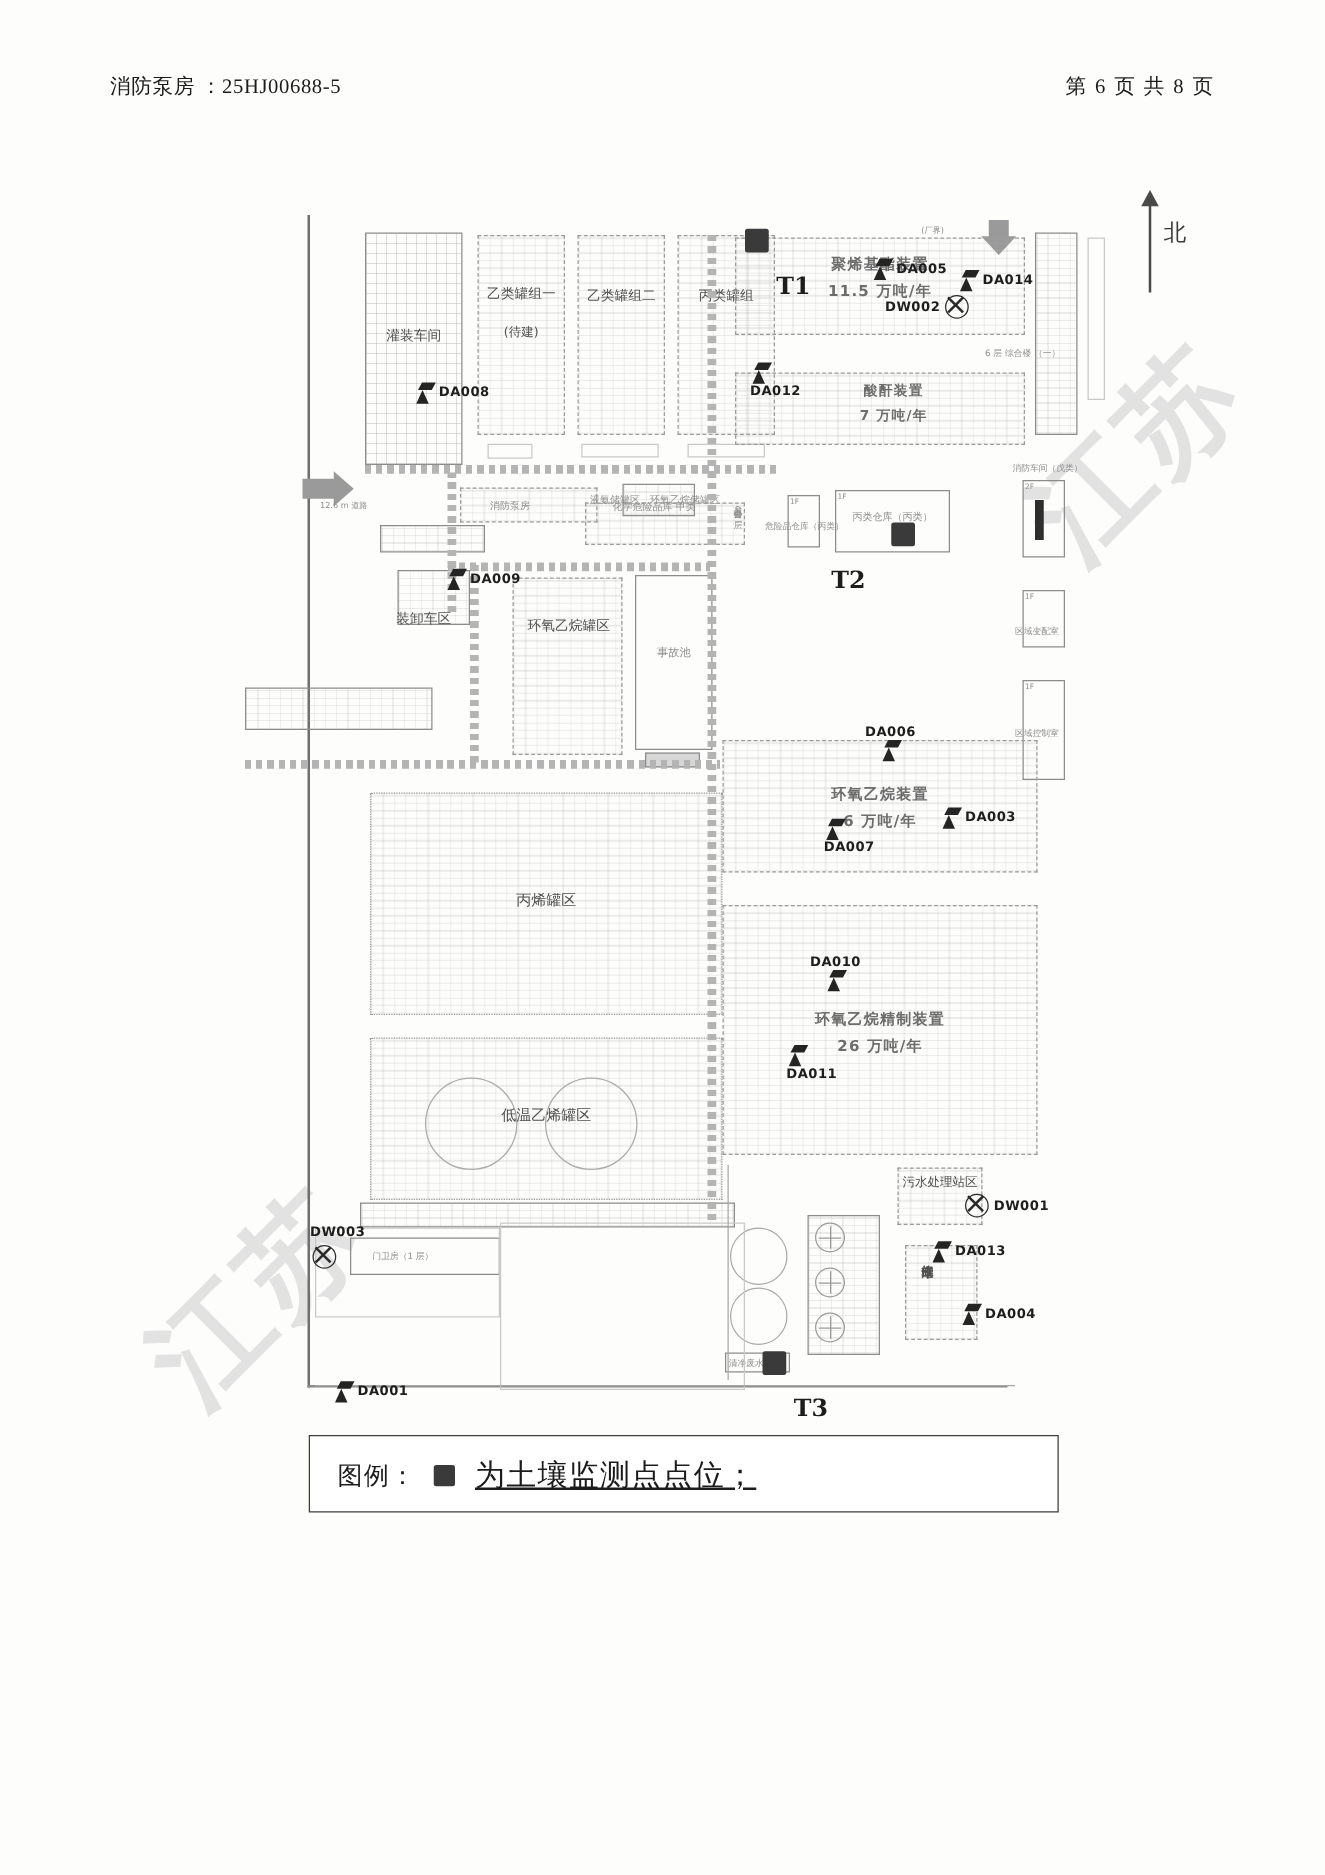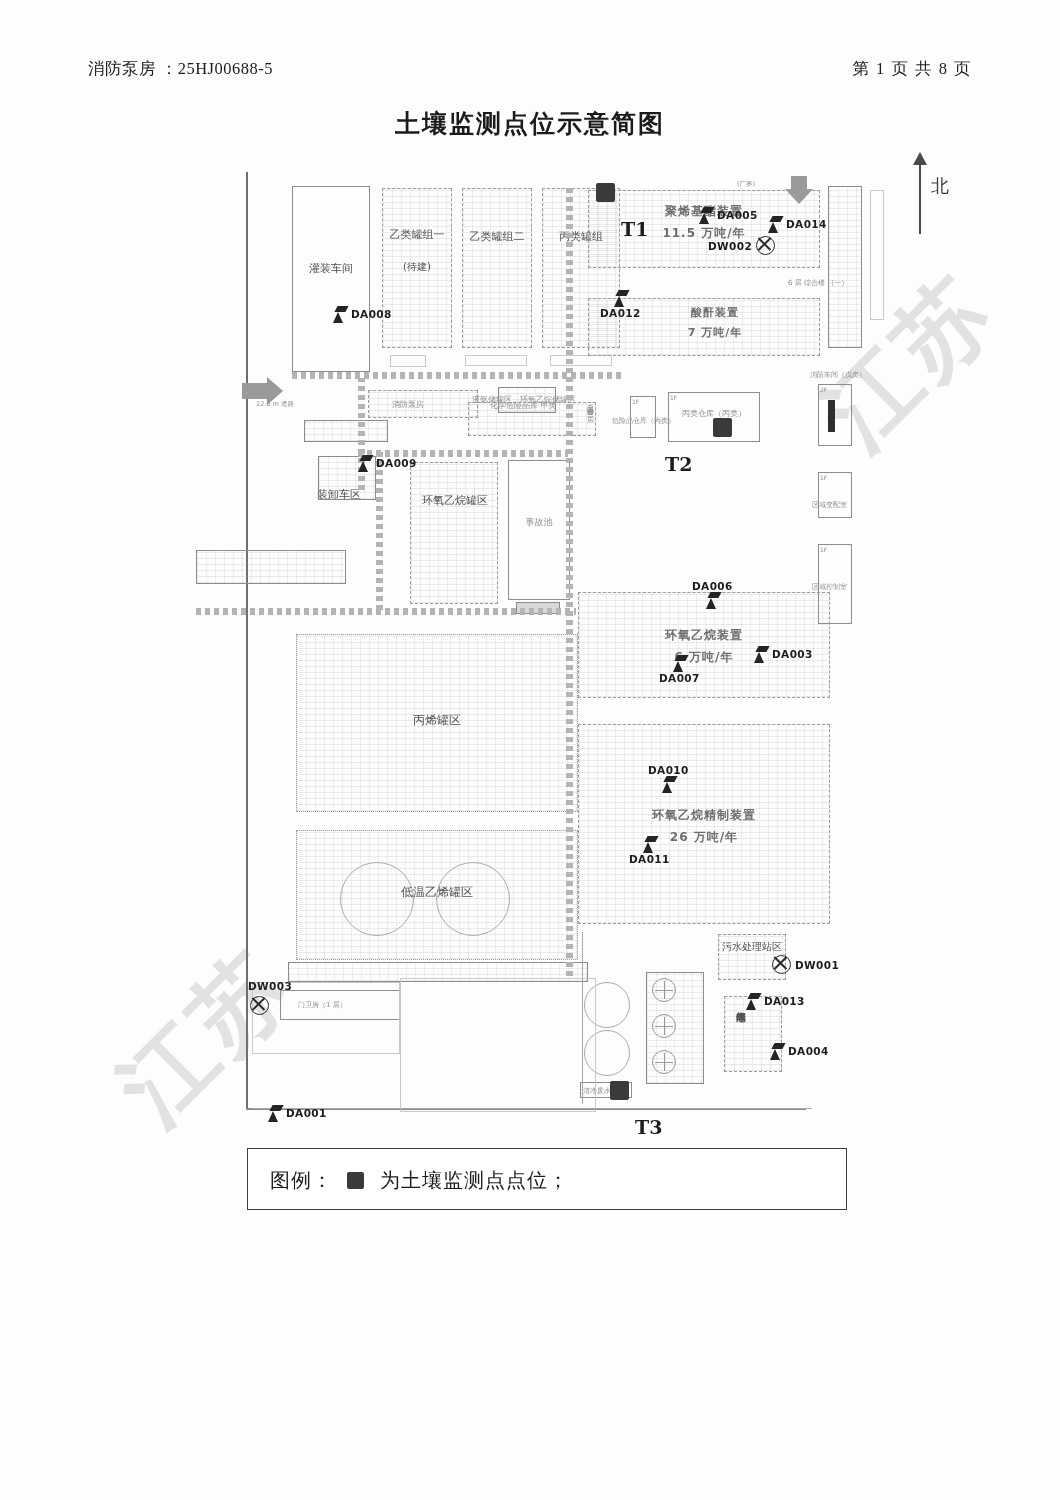--- a/index.html
+++ b/index.html
@@ -82,21 +82,21 @@
   .da{position:absolute;display:flex;align-items:flex-start;white-space:nowrap;}
   .da .ic{position:relative;width:17px;height:17px;flex:0 0 17px;}
   .da .ic .base{position:absolute;left:2px;bottom:0;width:0;height:0;
     border-left:5px solid transparent;border-right:5px solid transparent;border-bottom:11px solid #242424;}
   .da .ic .flag{position:absolute;left:5px;top:0;width:11px;height:6px;background:#242424;
     transform:skewX(-28deg);}
   .da .tx{font-size:10.5px;font-weight:700;letter-spacing:.4px;color:#1d1d1d;
     font-family:"DejaVu Sans","Liberation Sans",sans-serif;margin-left:3px;margin-top:2px;}
   .da.lbl-top{flex-direction:column-reverse;align-items:center;}
   .da.lbl-top .tx{margin-left:0;margin-bottom:0px;}
-  .da.lbl-bot{flex-direction:column;align-items:center;}
+  .da.lbl-bot{flex-direction:column;}
   .da.lbl-bot .tx{margin-left:0;margin-top:0px;}
 
   .dw{position:absolute;display:flex;align-items:center;white-space:nowrap;}
   .dw .circ{width:17px;height:17px;border-radius:50%;border:1.6px solid #2a2a2a;position:relative;flex:0 0 17px;}
   .dw .circ:before,.dw .circ:after{content:"";position:absolute;left:-1px;top:6.2px;width:17px;height:1.8px;background:#2a2a2a;}
   .dw .circ:before{transform:rotate(45deg);}
   .dw .circ:after{transform:rotate(-45deg);}
   .dw .tx{font-size:10.5px;font-weight:700;letter-spacing:.4px;color:#1d1d1d;
     font-family:"DejaVu Sans","Liberation Sans",sans-serif;margin-left:4px;}
   .dw.lbl-left{flex-direction:row-reverse;}
@@ -121,36 +121,35 @@
      font-family:"DejaVu Sans","Liberation Sans",sans-serif;white-space:nowrap;}
   .tiny.v{writing-mode:vertical-rl;}
 
   
   .legend{position:absolute;left:247px;top:1148px;width:600px;height:62px;
      border:1.6px solid #3d3d3d;box-sizing:border-box;background:#fff;}
   .legend-inner{position:absolute;left:22px;top:0;height:62px;display:flex;align-items:center;}
   .legend-label{font-size:20px;letter-spacing:1px;
      font-family:"DejaVu Serif","Liberation Serif",serif;}
   .legend-sq{width:17px;height:17px;background:#3a3a3a;margin:0 16px 0 14px;border-radius:2px;}
-  .legend-text{font-size:20px;letter-spacing:1px;
-     font-family:"DejaVu Serif","Liberation Serif",serif;}
+  .legend-text{font-size:24px;letter-spacing:1px;
+     font-family:"DejaVu Serif","Liberation Serif",serif;text-decoration:underline;}
 </style>
 </head>
 <body>
 
 <div class="page">
 
   <div class="hdr">
     <div class="hdr-left">
       <span>消防泵房 ：</span><span>25HJ00688-5</span>
     </div>
-    <div class="hdr-right">第 1 页 共 8 页</div>
-  </div>
-
-  <div class="doc-title">土壤监测点位示意简图</div>
+    <div class="hdr-right">第 6 页 共 8 页</div>
+  </div>
+
 
   <div class="wm wm1">江苏</div>
   <div class="wm wm2">江苏</div>
 
   <div class="north">
     <div class="head"></div>
     <div class="shaft"></div>
     <div class="lbl">北</div>
   </div>
 

